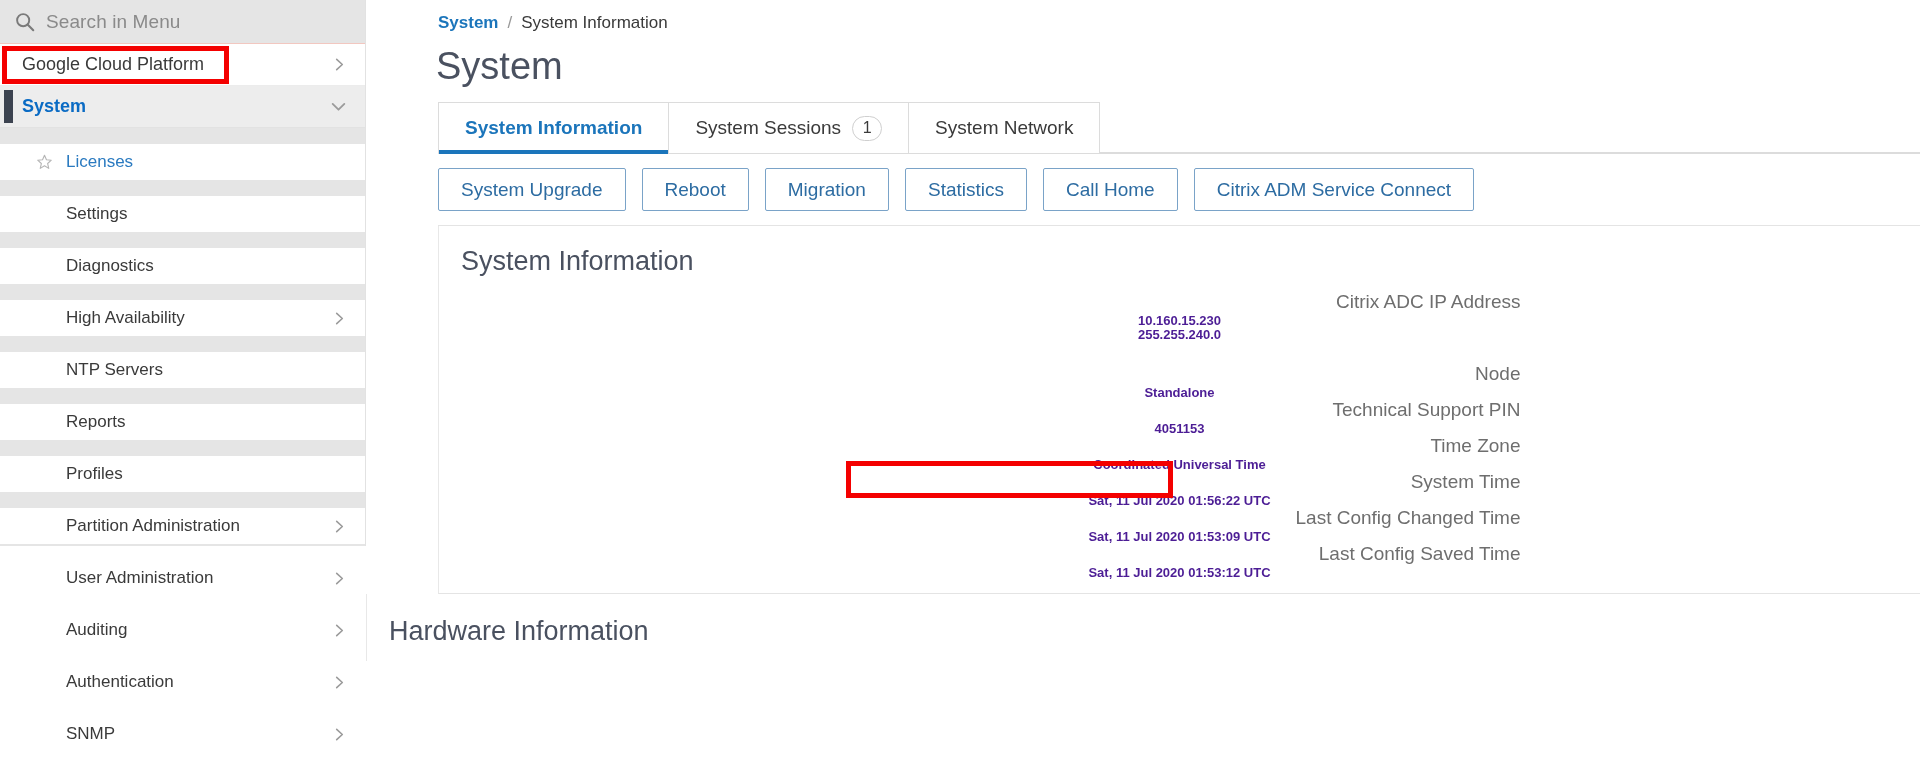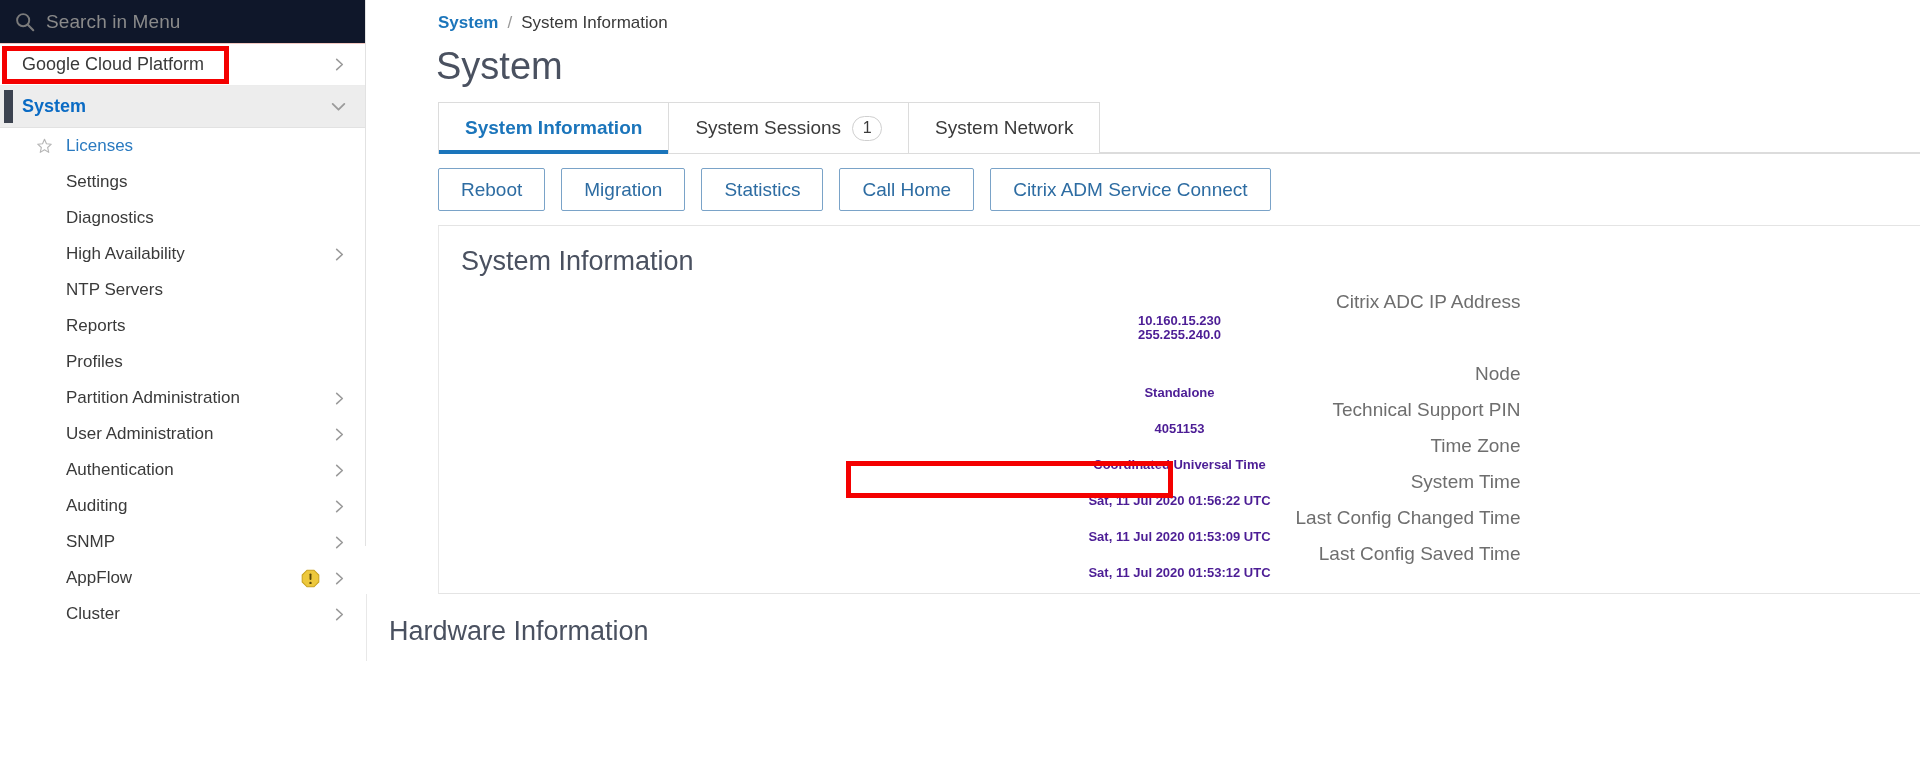--- a/index.html
+++ b/index.html
@@ -14,21 +14,21 @@
   .app {
     display: flex;
     width: 1920px;
     height: 758px;
   }
 
   
   .sidebar {
     width: 366px;
     height: 546px;
-    background: #0f172a;
+    background: #e5e5e5;
     border-right: 1px solid #e2e2e2;
     position: relative;
     flex: 0 0 366px;
   }
   .search-row {
     height: 44px;
     display: flex;
     align-items: center;
     padding: 0 14px 0 14px;
     border-bottom: 1px solid #f2c7c0;
@@ -89,20 +89,21 @@
     height: 36px;
     display: flex;
     align-items: center;
     padding-left: 66px;
     padding-right: 18px;
     font-size: 17px;
     color: #3a3a3a;
     cursor: pointer;
     background: #fff;
     position: relative;
+    margin-top: 16px;
   }
   .sub-item .chev { margin-left: auto; color: #9b9b9b; display: block; }
   .sub-item.linked { color: #2a7ac0; }
   .sub-item .star {
     position: absolute;
     left: 36px;
     top: 50%;
     transform: translateY(-50%);
     width: 17px;
     height: 17px;
@@ -333,27 +334,27 @@
             <polyline points="5,2.5 11,8 5,13.5" fill="none" stroke="#9b9b9b" stroke-width="1.7" stroke-linecap="round" stroke-linejoin="round"></polyline>
           </svg>
         </div>
         <div class="sub-item">
           <span>User Administration</span>
           <svg class="chev" width="15" height="15" viewBox="0 0 16 16">
             <polyline points="5,2.5 11,8 5,13.5" fill="none" stroke="#9b9b9b" stroke-width="1.7" stroke-linecap="round" stroke-linejoin="round"></polyline>
           </svg>
         </div>
         <div class="sub-item">
+          <span>Auditing</span>
+          <svg class="chev" width="15" height="15" viewBox="0 0 16 16">
+            <polyline points="5,2.5 11,8 5,13.5" fill="none" stroke="#9b9b9b" stroke-width="1.7" stroke-linecap="round" stroke-linejoin="round"></polyline>
+          </svg>
+        </div>
+        <div class="sub-item">
           <span>Authentication</span>
-          <svg class="chev" width="15" height="15" viewBox="0 0 16 16">
-            <polyline points="5,2.5 11,8 5,13.5" fill="none" stroke="#9b9b9b" stroke-width="1.7" stroke-linecap="round" stroke-linejoin="round"></polyline>
-          </svg>
-        </div>
-        <div class="sub-item">
-          <span>Auditing</span>
           <svg class="chev" width="15" height="15" viewBox="0 0 16 16">
             <polyline points="5,2.5 11,8 5,13.5" fill="none" stroke="#9b9b9b" stroke-width="1.7" stroke-linecap="round" stroke-linejoin="round"></polyline>
           </svg>
         </div>
         <div class="sub-item">
           <span>SNMP</span>
           <svg class="chev" width="15" height="15" viewBox="0 0 16 16">
             <polyline points="5,2.5 11,8 5,13.5" fill="none" stroke="#9b9b9b" stroke-width="1.7" stroke-linecap="round" stroke-linejoin="round"></polyline>
           </svg>
         </div>
@@ -398,20 +399,21 @@
           </div>
           <div class="tab">
             <span>System Network</span>
           </div>
         </div>
       <div class="tabs-filler"></div>
     </div>
 
     <div class="toolbar">
       <div id="toolbar-host" style="display:flex;gap:16px;">
+          <button class="tb-btn">System Upgrade</button>
           <button class="tb-btn">Reboot</button>
           <button class="tb-btn">Migration</button>
           <button class="tb-btn">Statistics</button>
           <button class="tb-btn">Call Home</button>
           <button class="tb-btn">Citrix ADM Service Connect</button>
         </div>
     </div>
 
     <div class="section-head">System Information</div>
 

